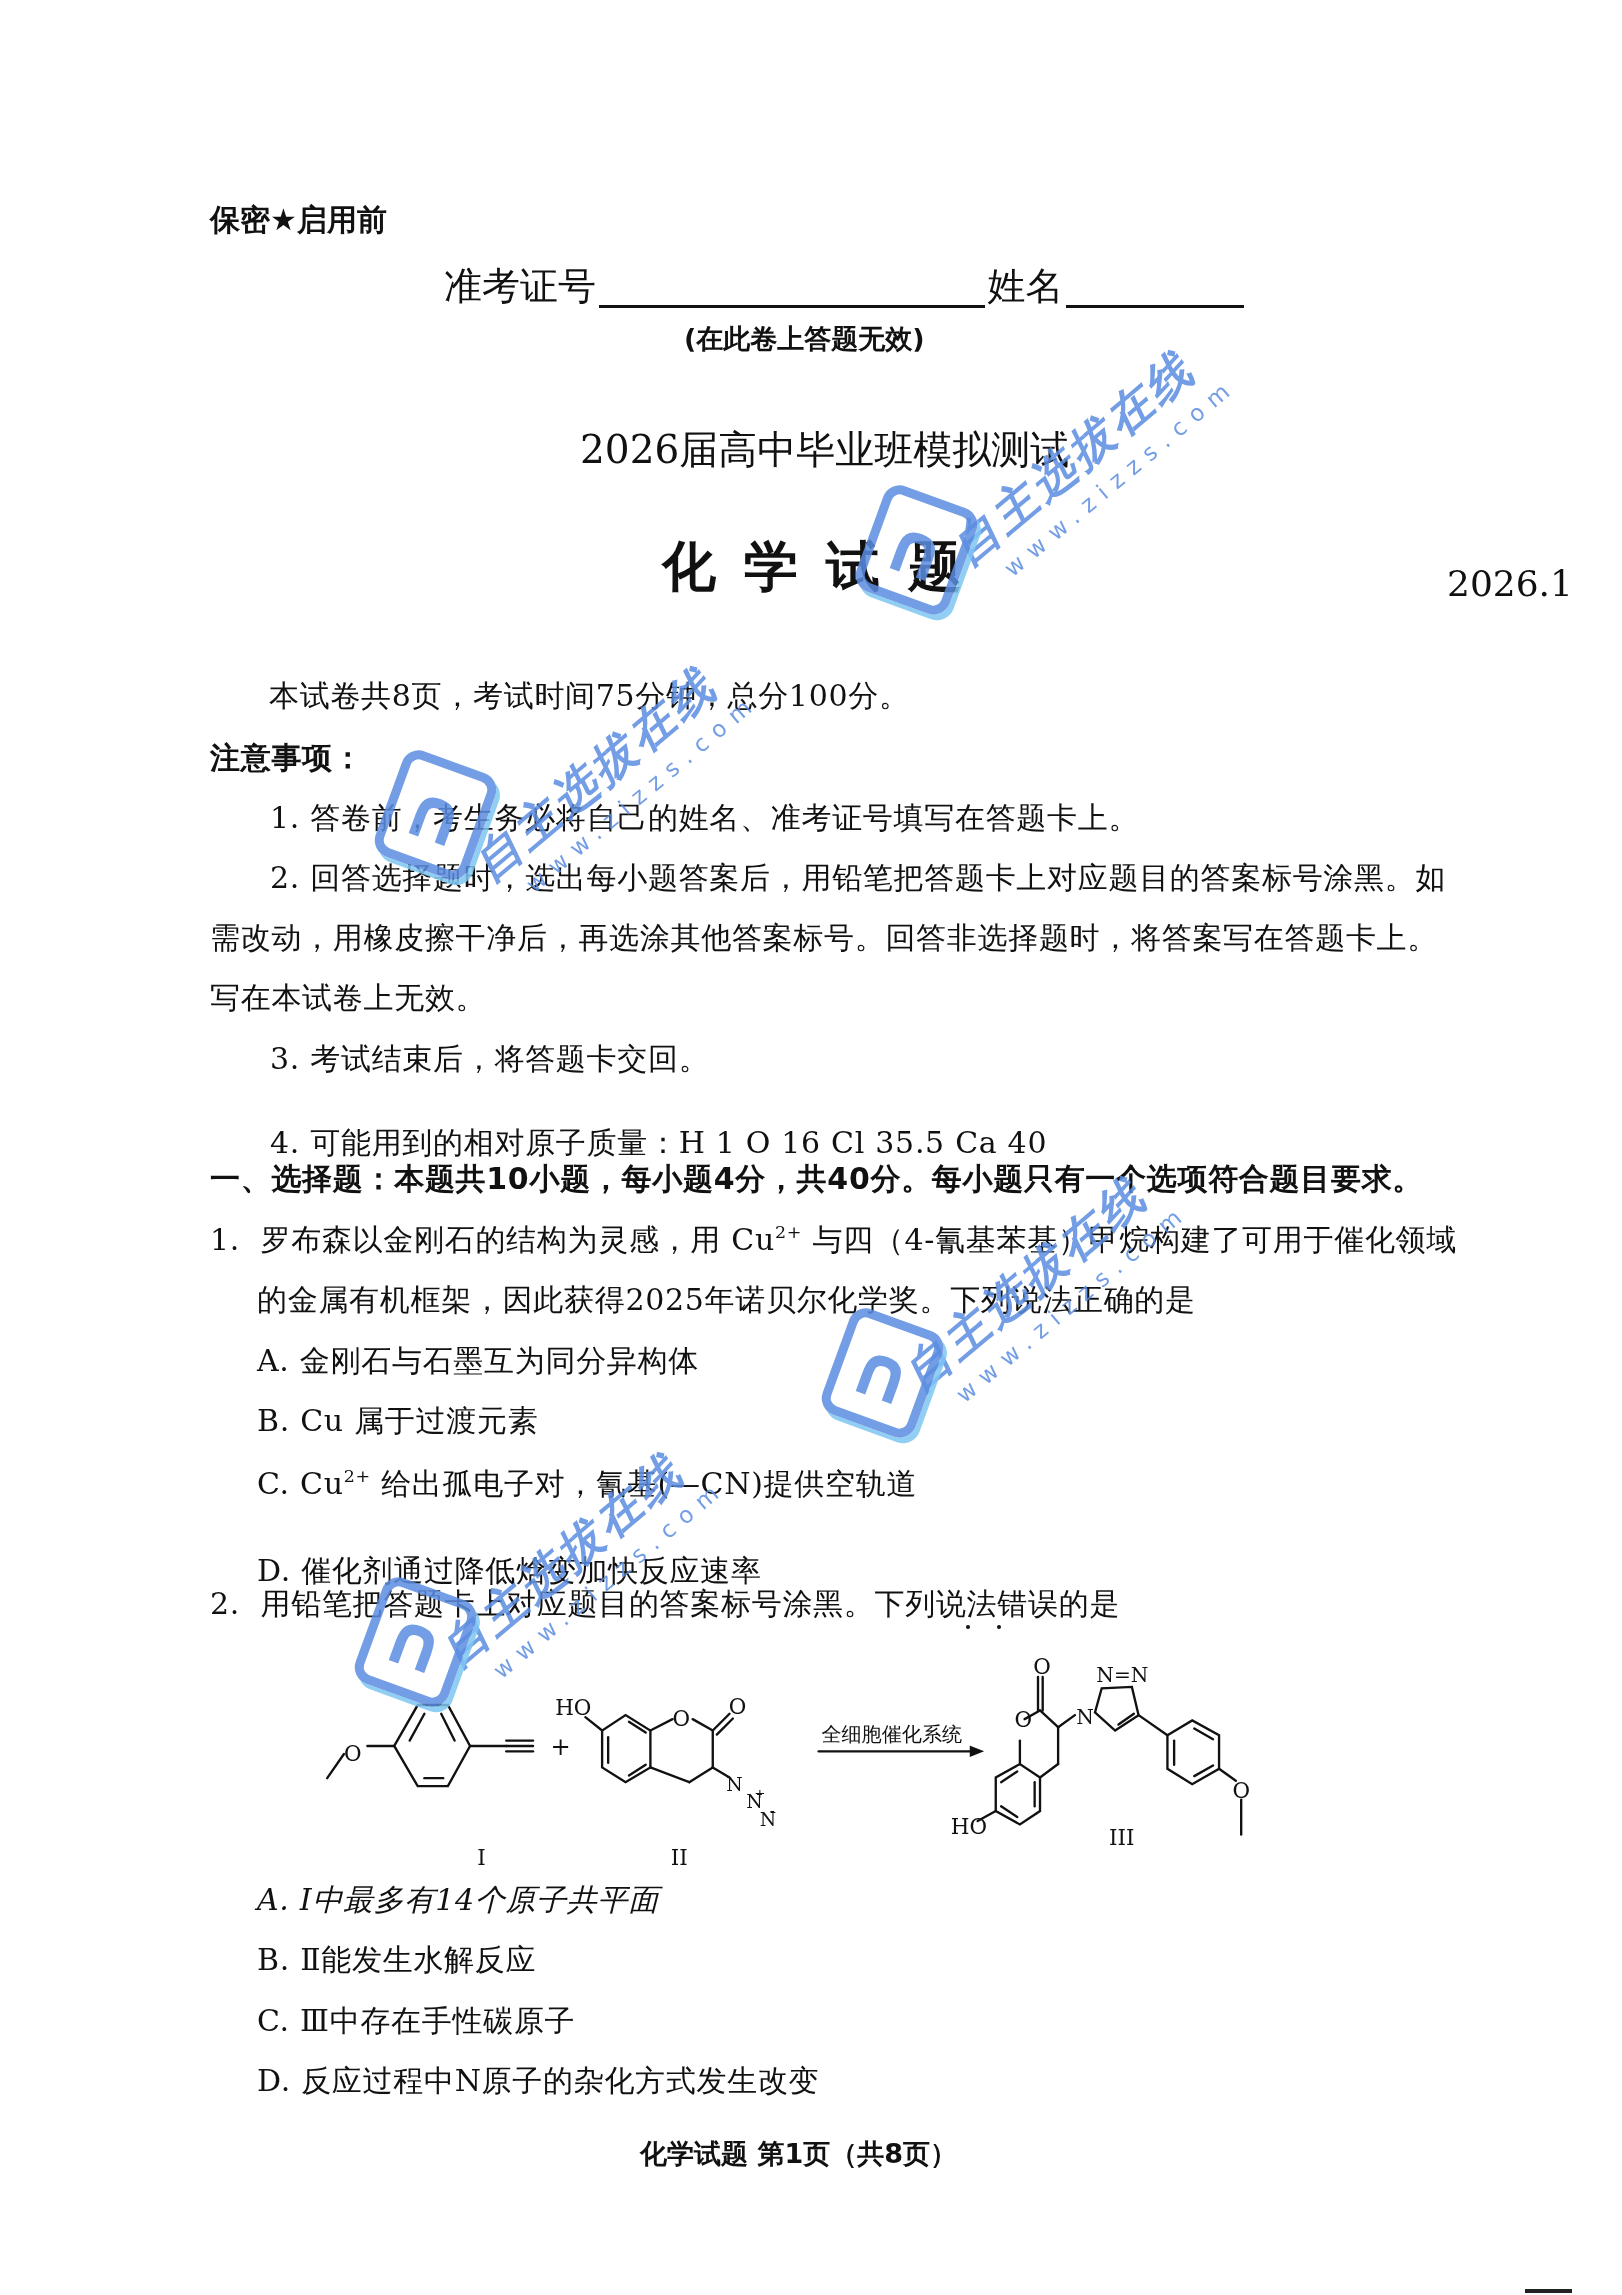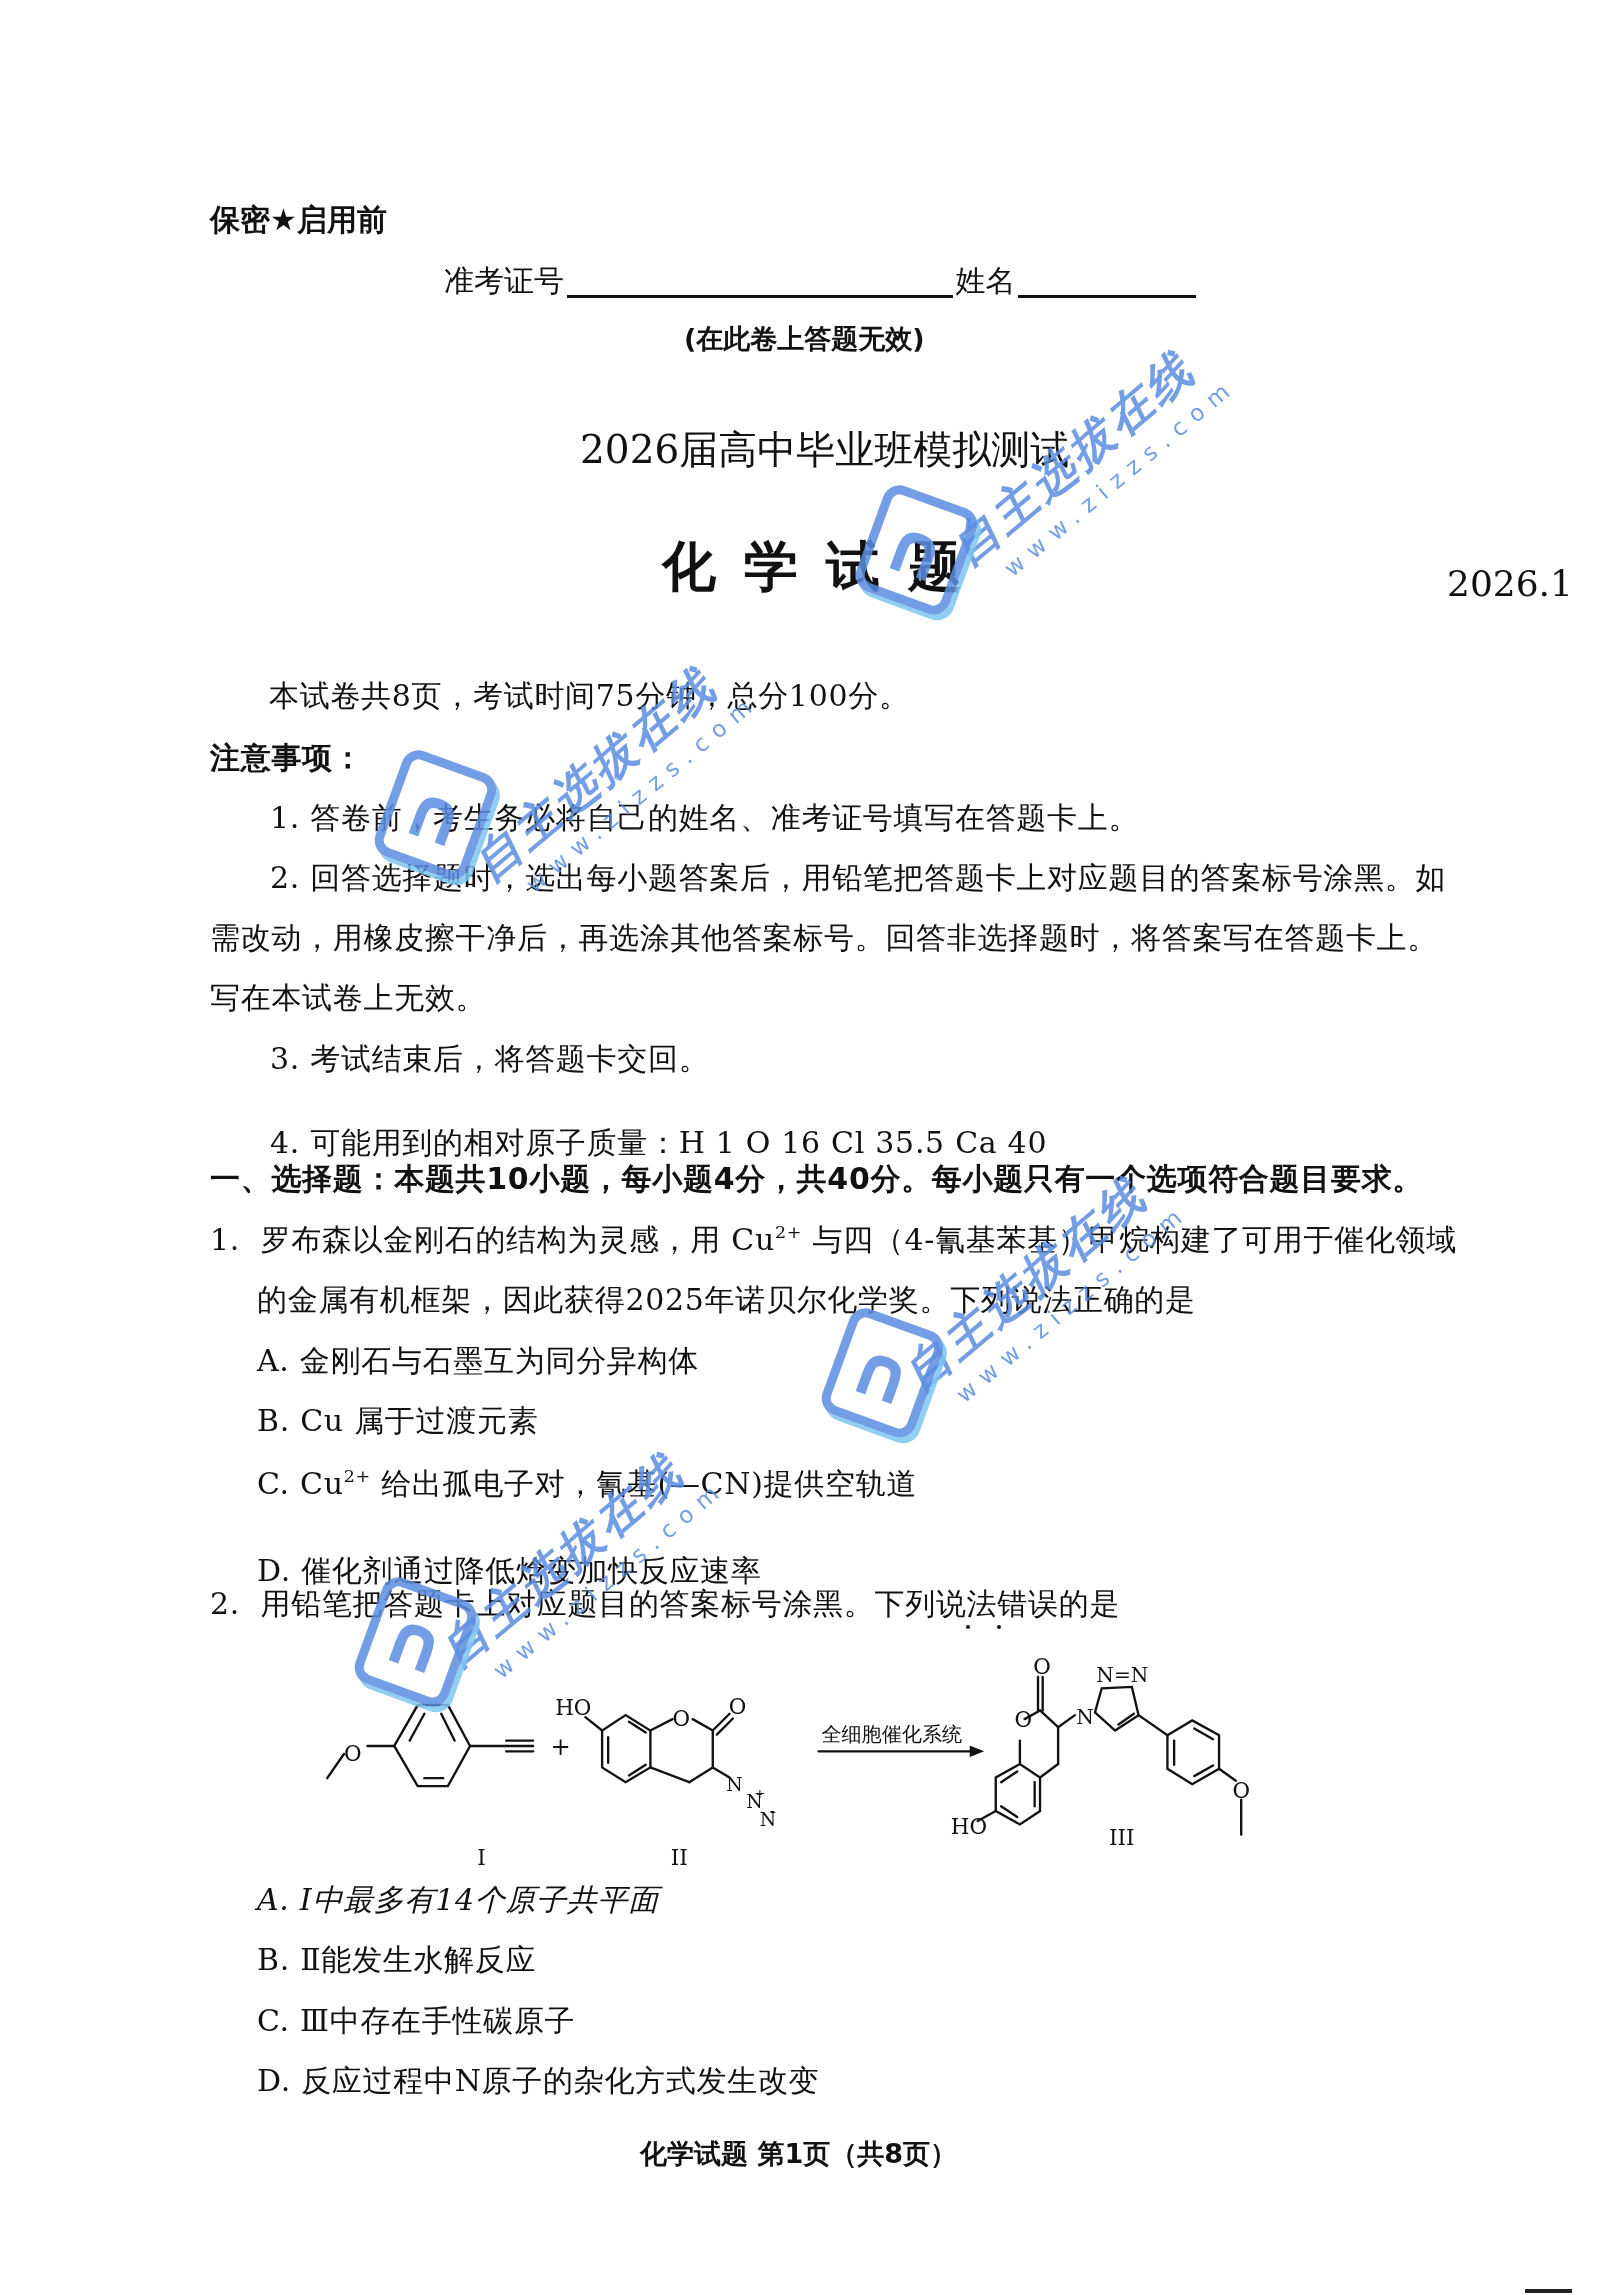--- a/index.html
+++ b/index.html
@@ -5,21 +5,21 @@
   html, body { margin: 0; padding: 0; background: #ffffff; }
   body {
     width: 1623px; height: 2295px; position: relative; overflow: hidden;
     font-family: "DejaVu Serif", "Liberation Serif", serif;
     color: #111111;
   }
   .abs { position: absolute; white-space: nowrap; }
   .txt { font-size: 30px; line-height: 1; letter-spacing: 0.7px; }
   .bold { font-weight: bold; font-family: "DejaVu Sans", "Liberation Sans", sans-serif; }
   .secret { left: 210px; top: 200px; font-size: 30px; font-weight: bold; font-family: "DejaVu Sans", sans-serif; }
-  .idline { left: 444px; top: 261px; font-size: 30px; display: flex; align-items: flex-end; }
+  .idline { left: 444px; top: 261px; font-size: 38px; display: flex; align-items: flex-end; }
   .blank { display: inline-block; border-bottom: 3.4px solid #111; height: 25.5px; margin: 0 2.7px 4px 2.7px; }
   .invalid { left: 684px; top: 321px; font-size: 27px; }
   .exam-title { left: 580px; top: 423px; font-size: 39px; }
   .subject { left: 662px; top: 531px; font-size: 54px; font-weight: bold; letter-spacing: 28px; }
   .date { left: 1424px; top: 563px; font-size: 36px; margin-left: 23px; }
   .sup { font-size: 17.5px; vertical-align: 12px; }
   .footer { left: 640px; top: 2136px; font-size: 27px; }
   .edge-mark { left: 1525px; top: 2289px; width: 47px; height: 4px; background: #222; }
   
   .wm { position: absolute; color: #5b8de0; opacity: 0.85; pointer-events: none; }

